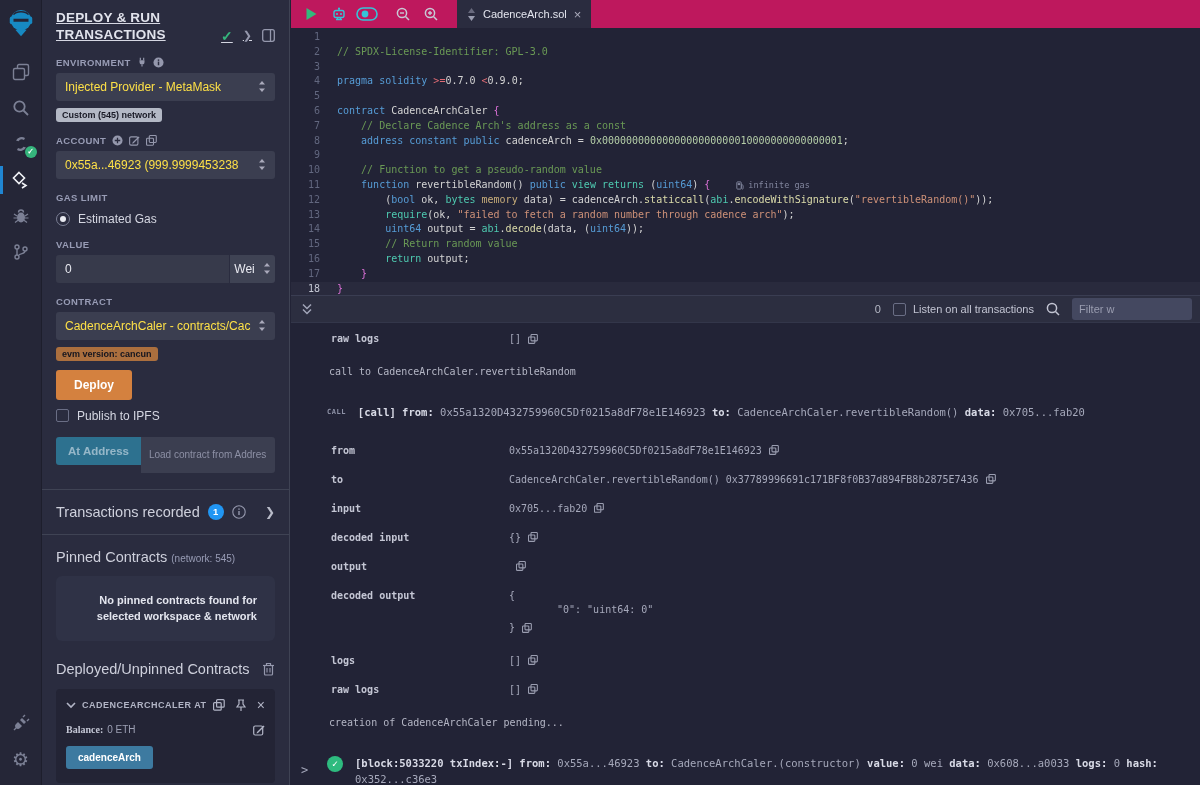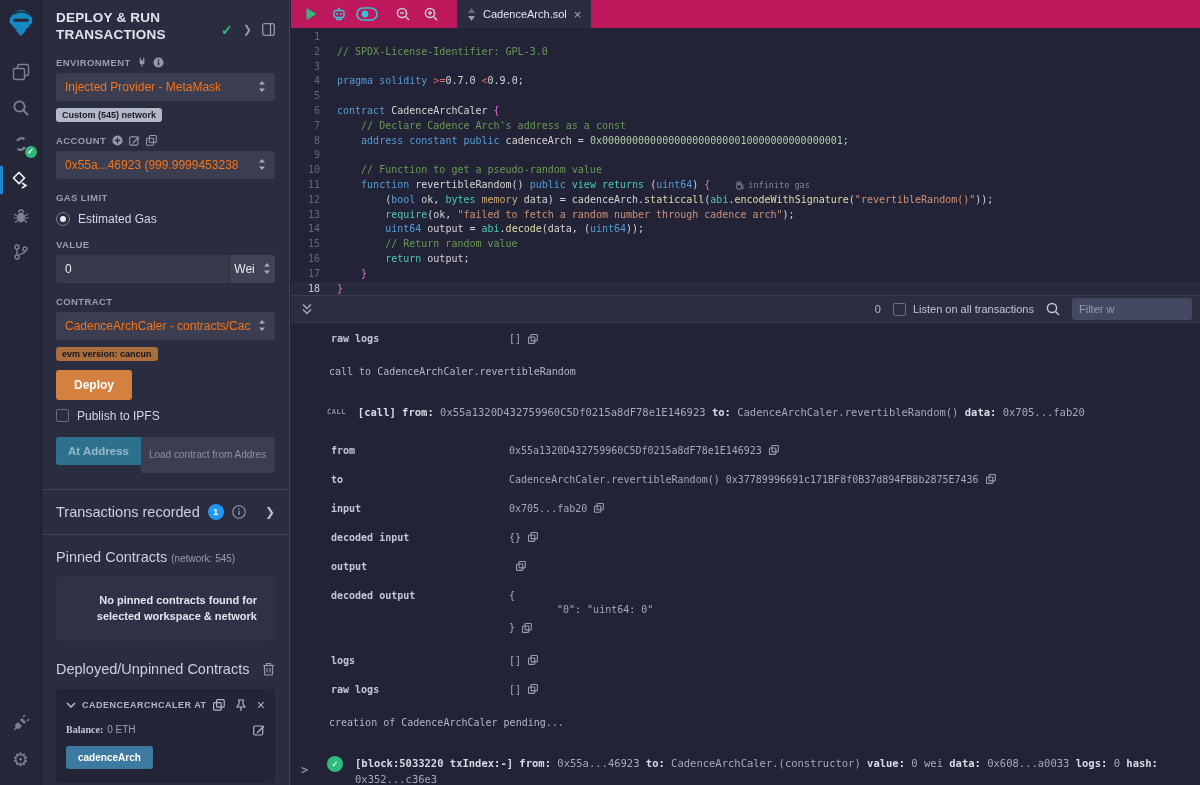--- a/index.html
+++ b/index.html
@@ -13,29 +13,29 @@
   .ab-item.logo { height:44px; margin-top:2px; }
   .ab-item.active { color:#f1f2f7; }
   .ab-item.active::before { content:""; position:absolute; left:0; top:4px; bottom:4px; width:3px; background:#2086d2; }
   .ab-badge { position:absolute; right:5px; bottom:4px; width:12px; height:12px; border-radius:50%; background:#35b57c; color:#fff; font-size:8px; line-height:12px; text-align:center; font-weight:bold; }
   .ab-spacer { flex:1; }
   .gear-glyph { font-size:19px; color:#7c8095; }
 
   
   .side-panel { position:absolute; left:42px; top:0; width:248px; height:785px; background:#2a2c3f; border-right:1px solid #3f4354; overflow:hidden; }
   .sp-pad { padding:0 14px; }
-  .sp-header { display:flex; justify-content:space-between; align-items:center; padding:10px 14px 0 14px; }
+  .sp-header { display:flex; justify-content:space-between; align-items:flex-end; padding:10px 14px 0 14px;text-decoration:underline; }
   .sp-title { font-size:13.5px; font-weight:bold; color:#e1e3ec; line-height:1.25; letter-spacing:.2px; width:150px; }
   .sp-header-icons { display:flex; gap:10px; align-items:center; margin-top:6px; color:#9598ad; }
   .check-green { color:#35b57c; font-size:14px; font-weight:bold; }
   .chev { font-size:11px; color:#9598ad; }
   .label-row { display:flex; align-items:center; gap:6px; margin-top:13px; }
   .sp-label { font-size:9.5px; color:#989cb5; letter-spacing:.4px; font-weight:bold; }
   .select-box { margin-top:5px; height:28px; background:#3b3e50; border-radius:3px; display:flex; align-items:center; padding:0 9px; cursor:pointer; }
-  .select-box .sel-text { flex:1; font-size:12px; color:#f97316; white-space:nowrap; overflow:hidden; }
+  .select-box .sel-text { flex:1; font-size:12px; color:#fde047; white-space:nowrap; overflow:hidden; }
   .updown { color:#aab; flex:none; }
   .net-badge { display:inline-block; margin-top:7px; background:#b3b8c5; color:#191a26; font-size:9px; font-weight:bold; padding:2px 6px; border-radius:3px; }
   .radio-row { display:flex; align-items:center; gap:8px; margin-top:9px; font-size:12px; color:#d5d7e2; }
   .radio { width:14px; height:14px; border-radius:50%; border:1px solid #7a7e93; position:relative; flex:none; cursor:pointer; }
   .radio.checked::after { content:""; position:absolute; left:3px; top:3px; width:6px; height:6px; border-radius:50%; background:#e8e9f0; }
   .gas-input { width:128px; height:26px; background:#3f4354; border:none; border-radius:3px; color:#e8e9f0; font-size:12px; padding:0 9px; margin-left:12px; }
   .value-row { display:flex; margin-top:5px; gap:1px; }
   .value-input { flex:1; height:28px; background:#373a4b; border:none; border-radius:3px 0 0 3px; color:#e8e9f0; font-size:12px; padding:0 9px; }
   .wei-box { width:74px; height:28px; background:#3f4354; border-radius:0 3px 3px 0; display:flex; align-items:center; justify-content:center; gap:8px; font-size:12px; color:#e8e9f0; cursor:pointer; }
   .evm-badge { display:inline-block; margin-top:7px; background:#ab6f3e; color:#14151f; font-size:9px; font-weight:bold; padding:2px 6px; border-radius:3px; }

